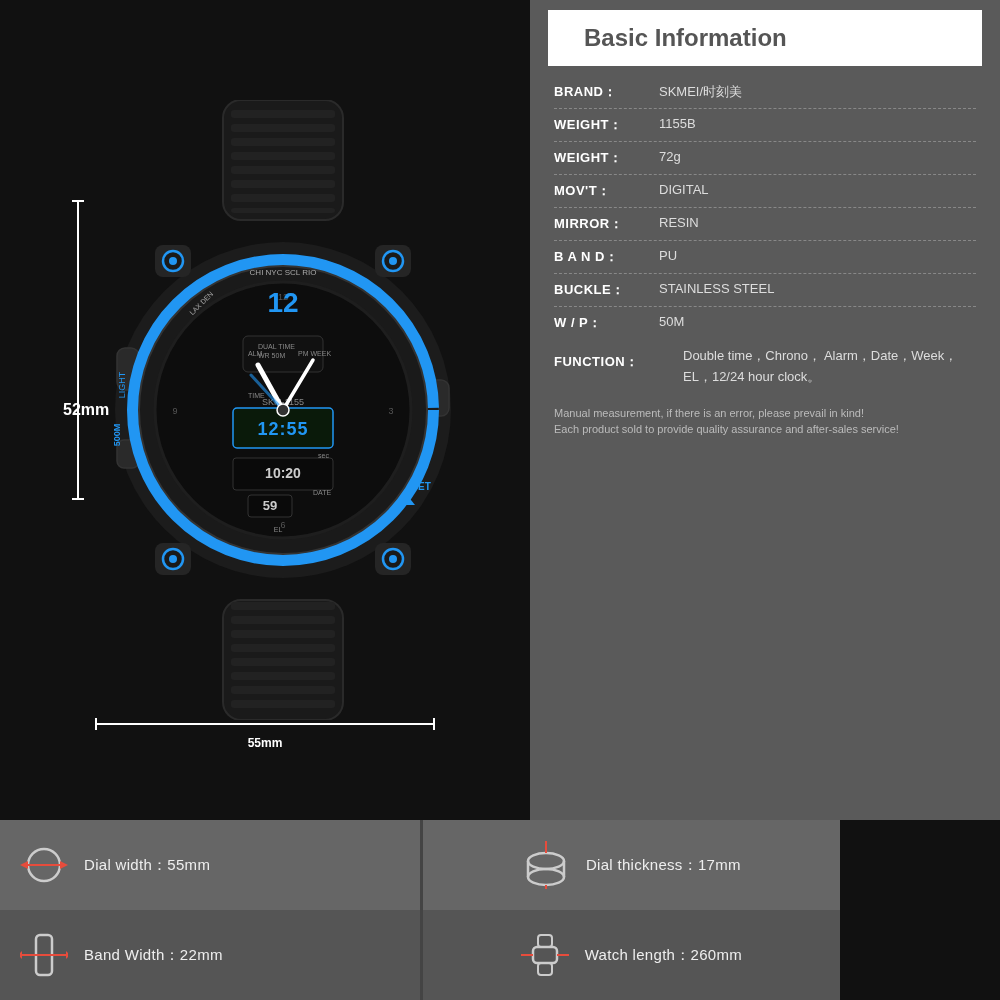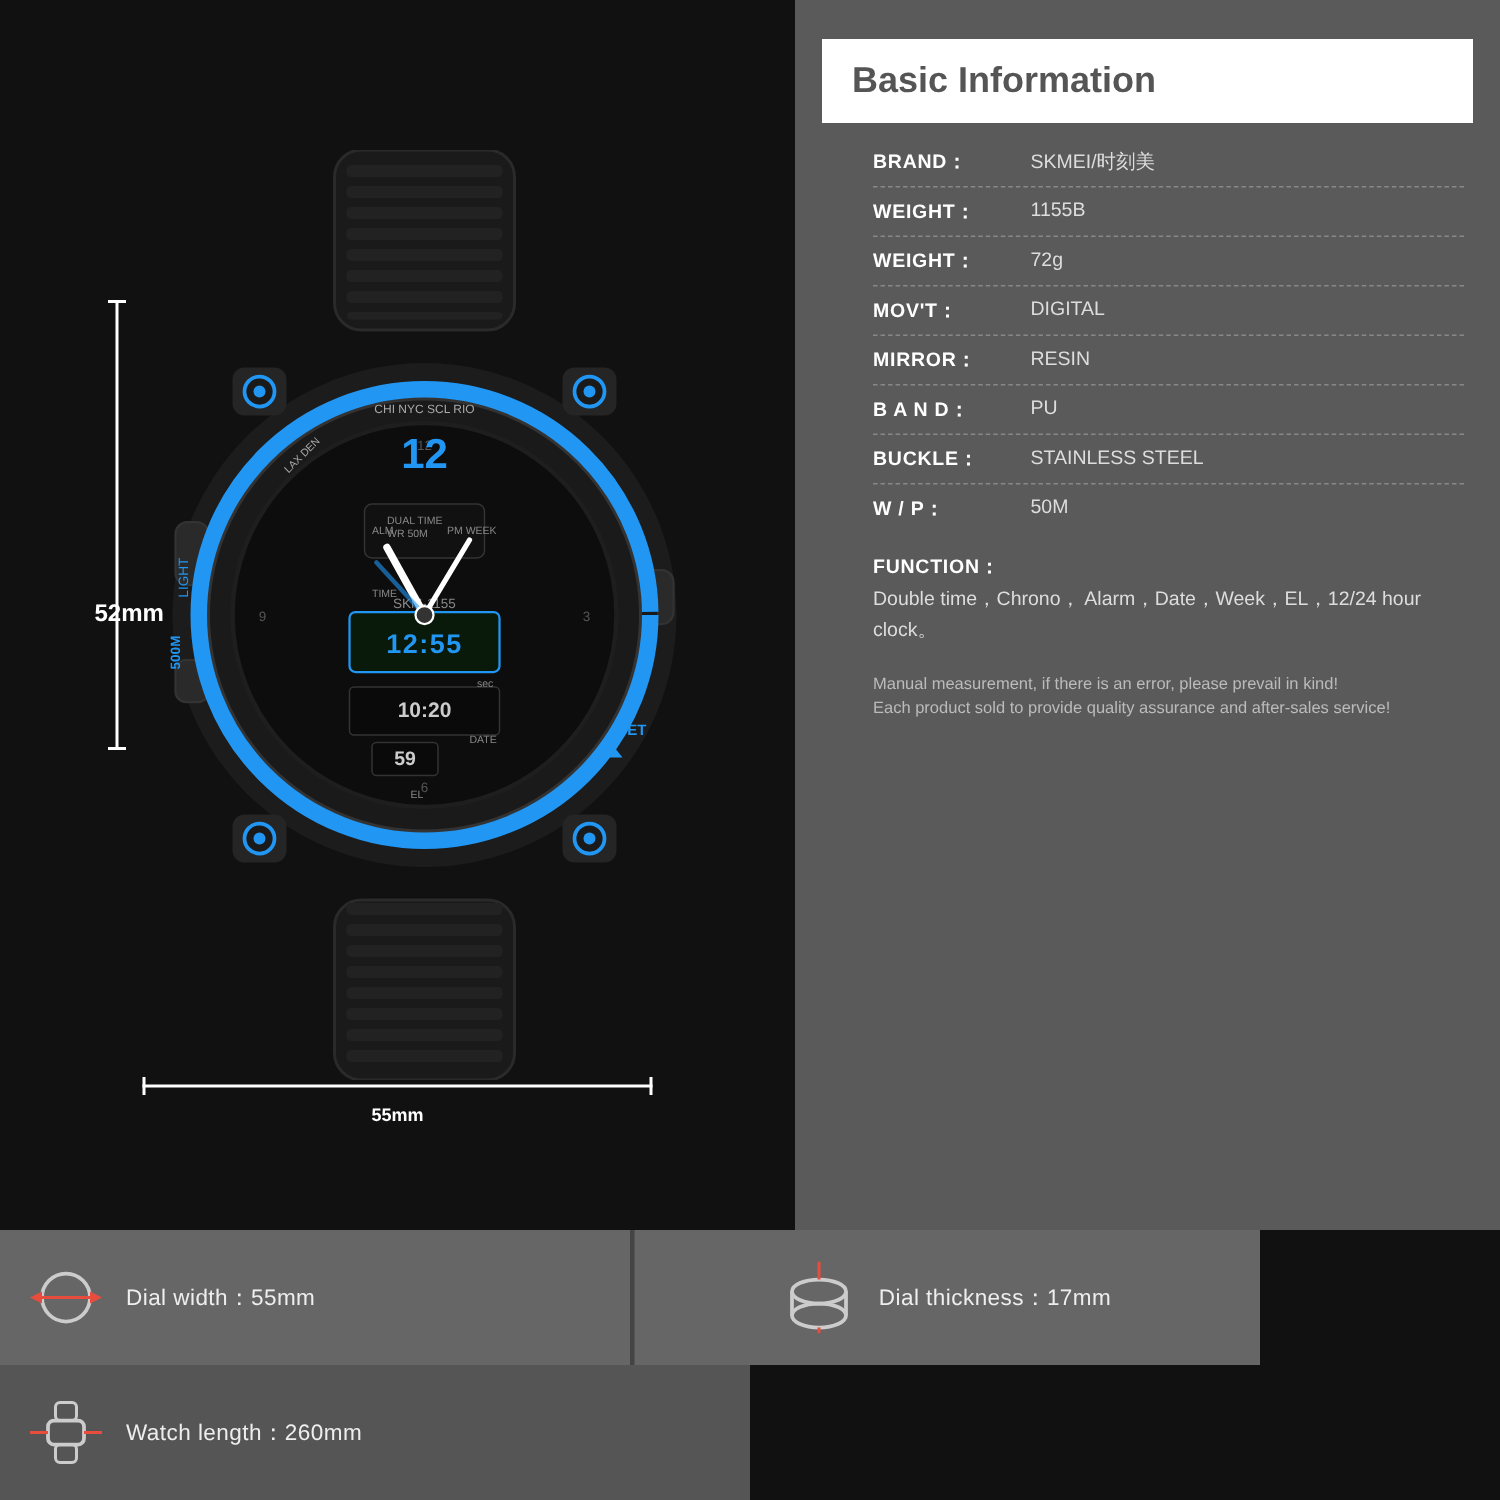--- a/index.html
+++ b/index.html
@@ -35,34 +35,33 @@
       width: 470px;
       height: 820px;
       background: #5a5a5a;
       padding: 0;
       display: flex;
       flex-direction: column;
     }
 
     .info-header {
       background: #fff;
-      margin: 26px 18px 0 18px;
-      padding: 14px 20px;
+      margin: 10px 18px 0 18px;
+      padding: 14px 36px;
     }
 
     .info-header-title {
       font-size: 24px;
       font-weight: bold;
       color: #555;
     }
 
     .info-body {
       padding: 10px 24px;
       flex: 1;
-      margin-left: 28px;
     }
 
     .info-row {
       display: flex;
       align-items: flex-start;
       padding: 7px 0;
       border-bottom: 1px dashed #888;
     }
 
     .info-row:last-of-type {
@@ -78,22 +77,23 @@
     }
 
     .info-value {
       color: #ddd;
       font-size: 13px;
       flex: 1;
     }
 
     .function-row {
       display: flex;
-      flex-direction: column;
+      flex-direction: row;
       padding: 7px 0;
+      gap: 24px;
     }
 
     .function-row .info-label {
       margin-bottom: 2px;
     }
 
     .function-text {
       color: #ddd;
       font-size: 13px;
       line-height: 1.6;
@@ -431,20 +431,30 @@
         <polygon points="20,0 24,-6 28,0" fill="#e74c3c"></polygon>
         <line x1="24" y1="44" x2="24" y2="48" stroke="#e74c3c" stroke-width="2"></line>
       </svg>
       <span class="cell-text">Dial thickness：17mm</span>
     </div>
   </div>
   <div class="bottom-row">
     <div class="bottom-cell">
 
       <svg class="cell-icon" viewBox="0 0 48 48" width="48" height="48">
+        <rect x="16" y="4" width="16" height="40" rx="4" fill="none" stroke="#ccc" stroke-width="2.5"></rect>
+        <line x1="2" y1="24" x2="46" y2="24" stroke="#e74c3c" stroke-width="2"></line>
+        <polygon points="46,20 50,24 46,28" fill="#e74c3c"></polygon>
+        <polygon points="2,20 -2,24 2,28" fill="#e74c3c"></polygon>
+      </svg>
+      <span class="cell-text">Band Width：22mm</span>
+    </div>
+    <div class="bottom-cell">
+
+      <svg class="cell-icon" viewBox="0 0 48 48" width="48" height="48">
         <rect x="12" y="16" width="24" height="16" rx="4" fill="none" stroke="#ccc" stroke-width="2.5"></rect>
         <rect x="17" y="4" width="14" height="12" rx="3" fill="none" stroke="#ccc" stroke-width="2"></rect>
         <rect x="17" y="32" width="14" height="12" rx="3" fill="none" stroke="#ccc" stroke-width="2"></rect>
         <line x1="0" y1="24" x2="12" y2="24" stroke="#e74c3c" stroke-width="2"></line>
         <line x1="36" y1="24" x2="48" y2="24" stroke="#e74c3c" stroke-width="2"></line>
         <polygon points="48,20 54,24 48,28" fill="#e74c3c"></polygon>
         <polygon points="0,20 -4,24 0,28" fill="#e74c3c"></polygon>
       </svg>
       <span class="cell-text">Watch length：260mm</span>
     </div>

